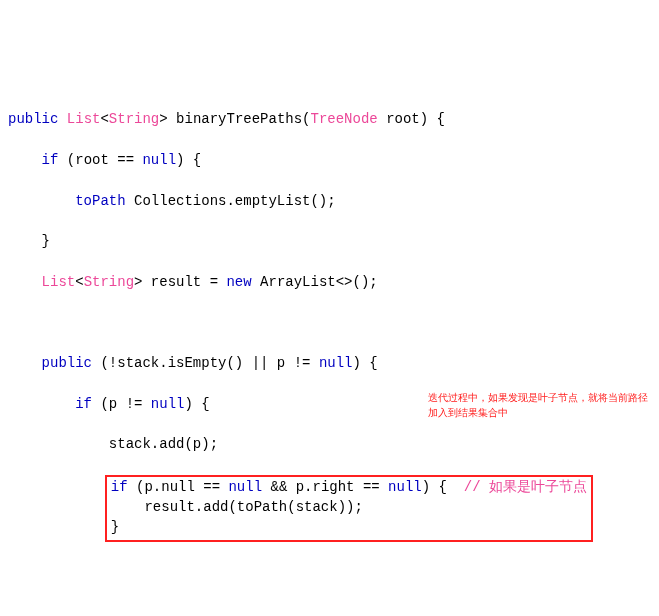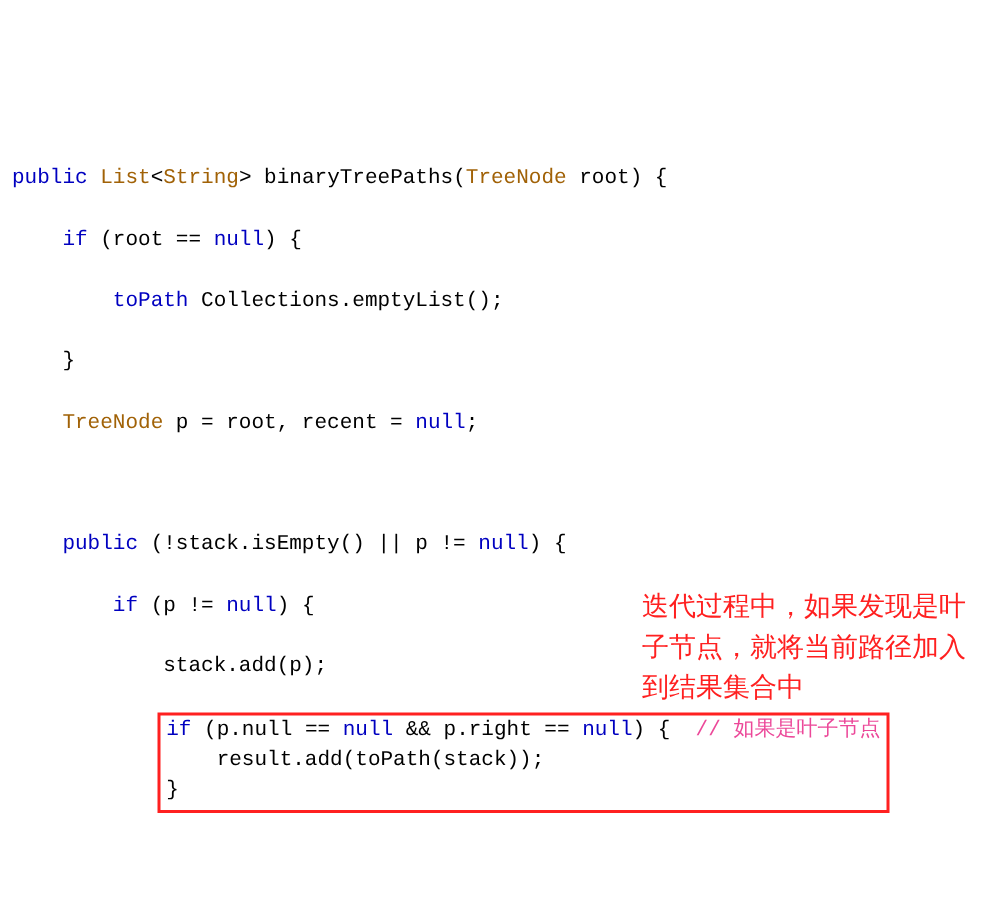--- a/index.html
+++ b/index.html
@@ -8,52 +8,52 @@
     font-family: Consolas, "Courier New", monospace;
     font-size: 14px;
     line-height: 1.45;
     background: #fff;
     color: #000;
     white-space: pre;
     width: 659px;
     box-sizing: border-box;
   }
   .kw   { color: #0000c0; text-align: right; }  
-  .type { color: #a16207; }  
+  .type { color: #ec4899; }  
   .cmt  { color: #ec4899; }
   .line { display: block; }
   .hlbox {
     display: inline-block;
     border: 2px solid #ff2020;
     padding: 0 4px 2px 4px;
     margin-left: -4px;
     vertical-align: top;
   }
   .annot {
     position: absolute;
     color: #ff2020;
-    font-family: Liberation Sans, sans-serif;
-    font-size: 18px;
+    font-family: Liberation Mono, monospace;
+    font-size: 10px;
     line-height: 1.5;
     white-space: normal;
     width: 220px;
   }
   .wrap { position: relative; }
 </style>
 </head>
 <body>
 
 
 
 <div class="wrap">
 <span class="line"><span class="kw">public</span> <span class="type">List</span>&lt;<span class="type">String</span>&gt; <span>binaryTreePaths</span>(<span class="type">TreeNode</span> <span>root</span><span>) {</span></span>
 <span class="line">    <span class="kw">if</span><span> (root == </span><span class="kw">null</span><span>) {</span></span>
 <span class="line">        <span class="kw">toPath</span><span> Collections.emptyList();</span></span>
 <span class="line">    <span>}</span></span>
-<span class="line">    <span class="type">TreeNode</span><span> p = root, recent = </span><span class="kw">null</span><span>;</span></span>
+<span class="line">    <span class="type">List</span>&lt;<span class="type">String</span><span>&gt; result = </span><span class="kw">new</span><span> ArrayList&lt;&gt;();</span></span>
 <span class="line"> </span>
 <span class="line">    <span class="kw">public</span><span> (!stack.isEmpty() || p != </span><span class="kw">null</span><span>) {</span></span>
 <span class="line">        <span class="kw">if</span><span> (p != </span><span class="kw">null</span><span>) {</span></span>
 <span class="line">            <span>stack.add(p);</span></span>
 <span class="line">            <span class="hlbox"><span class="kw">if</span><span> (p.null == </span><span class="kw">null</span><span> &amp;&amp; p.right == </span><span class="kw">null</span><span>) {  </span><span class="cmt">// 如果是叶子节点</span>
     <span>result.add(toPath(stack));</span>
 <span>}</span></span></span>
 
 
 

